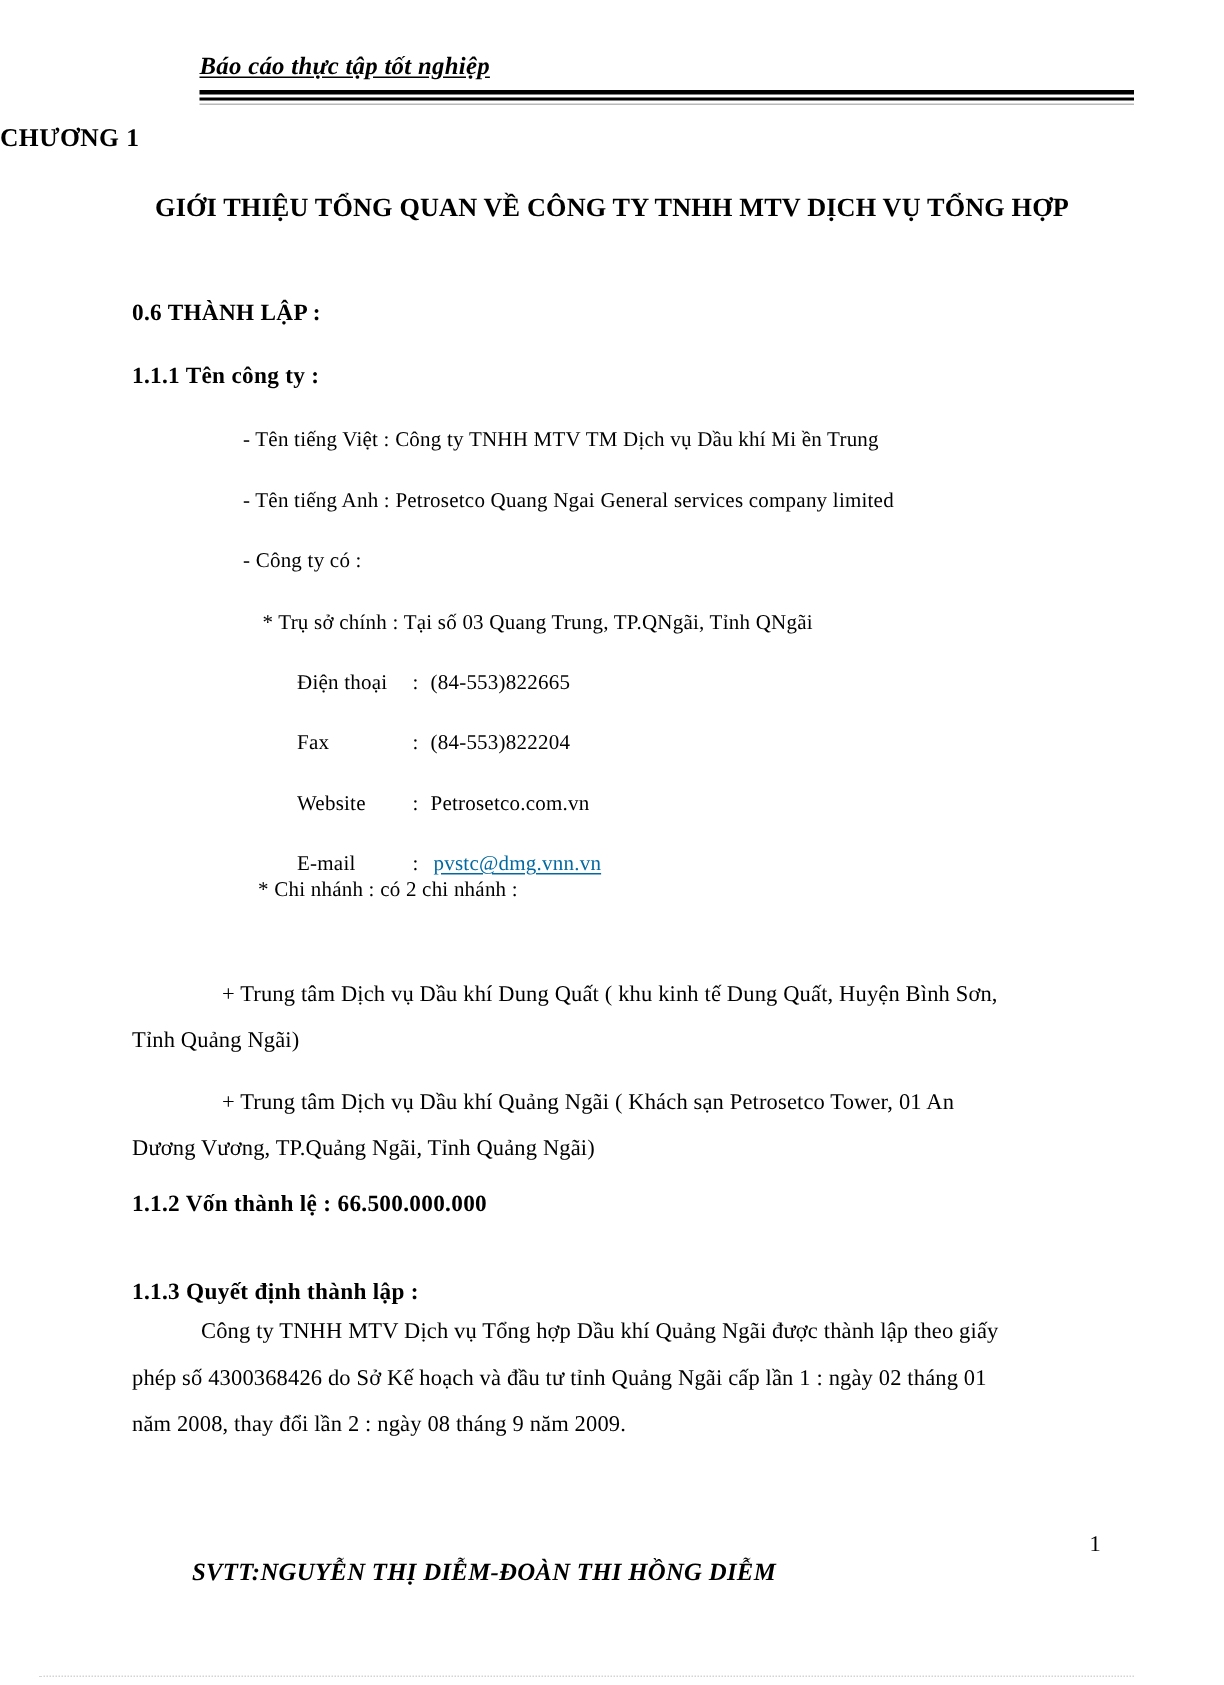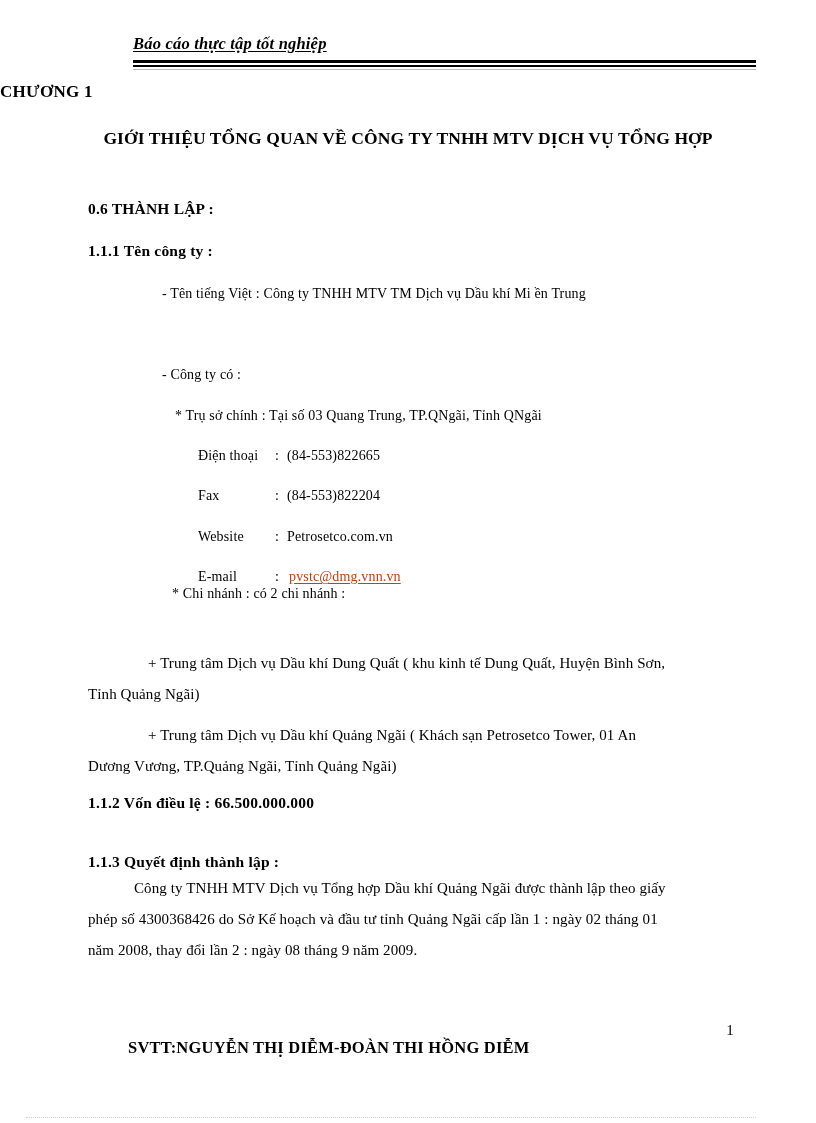--- a/index.html
+++ b/index.html
@@ -113,38 +113,39 @@
     position: absolute;
     font-size: 15px;
     line-height: 31px;
     letter-spacing: 0.1px;
   }
   .para .ln { display: block; white-space: nowrap; }
   .indent-first { padding-left: 46px; }
   .indent-first-lg { padding-left: 60px; }
 
   .maillink {
-    color: #c2410c;
+    color: #0369a1;
     text-decoration: underline;
     text-underline-offset: 2px;
   }
 
   
   .page-number {
     position: absolute;
     left: 700px;
     top: 1022px;
     width: 60px;
     text-align: center;
     font-size: 15px;
   }
   .footer-author {
     position: absolute;
     left: 128px;
     top: 1038px;
+    font-style: italic;
     font-weight: bold;
     font-size: 16.5px;
     white-space: nowrap;
     letter-spacing: 0.2px;
   }
   .bottom-dotted {
     position: absolute;
     left: 26px;
     top: 1117px;
     width: 764px;
@@ -168,20 +169,21 @@
   <div class="chapter">CHƯƠNG 1</div>
 
   <div class="doc-title">
     <span class="ln2">GIỚI THIỆU TỔNG QUAN VỀ CÔNG TY TNHH MTV DỊCH VỤ TỔNG HỢP</span>
   </div>
 
   <div class="h2" style="left:88px; top:200px;">0.6 THÀNH LẬP :</div>
   <div class="h2" style="left:88px; top:242px;">1.1.1 Tên công ty :</div>
 
   <div class="txt" style="left:162px; top:286px;">- Tên tiếng Việt   : Công ty TNHH  MTV  TM Dịch vụ Dầu khí Mi ền Trung</div>
+  <div class="txt" style="left:162px; top:327px;">- Tên tiếng Anh    : Petrosetco Quang  Ngai  General  services  company  limited</div>
   <div class="txt" style="left:162px; top:367px;">- Công ty có  :</div>
 
   <div class="txt" style="left:175px; top:408px;">* Trụ sở chính : Tại số 03 Quang Trung, TP.QNgãi,  Tỉnh  QNgãi</div>
 
   <div class="txt" style="left:198px; top:448px;">Điện thoại</div>
   <div class="txt" style="left:275px; top:448px;">:</div>
   <div class="txt" style="left:287px; top:448px;">(84-553)822665</div>
 
   <div class="txt" style="left:198px; top:488px;">Fax</div>
   <div class="txt" style="left:275px; top:488px;">:</div>
@@ -200,21 +202,21 @@
   <div class="para" style="left:88px; top:648px; width:690px;">
     <span class="ln indent-first-lg">+ Trung  tâm Dịch vụ  Dầu  khí Dung Quất ( khu kinh tế Dung Quất, Huyện Bình Sơn,</span>
     <span class="ln">Tỉnh Quảng Ngãi)</span>
   </div>
 
   <div class="para" style="left:88px; top:720px; width:690px;">
     <span class="ln indent-first-lg">+ Trung  tâm Dịch vụ  Dầu  khí  Quảng  Ngãi ( Khách sạn Petrosetco Tower,  01 An</span>
     <span class="ln">Dương Vương, TP.Quảng  Ngãi, Tỉnh Quảng Ngãi)</span>
   </div>
 
-  <div class="h2" style="left:88px; top:794px;">1.1.2 Vốn điều lệ : 66.500.000.000</div>
+  <div class="h2" style="left:88px; top:794px;">1.1.2 Vốn thành lệ : 66.500.000.000</div>
   <div class="h2" style="left:88px; top:833px;margin-top:20px;">1.1.3 Quyết định thành lập :</div>
 
   <div class="para" style="left:88px; top:873px; width:690px;">
     <span class="ln indent-first">Công ty TNHH  MTV  Dịch vụ  Tổng hợp Dầu  khí  Quảng  Ngãi được thành  lập theo  giấy</span>
     <span class="ln">phép số 4300368426 do Sở Kế hoạch và đầu tư tỉnh Quảng  Ngãi cấp lần 1 : ngày  02 tháng  01</span>
     <span class="ln">năm 2008, thay đổi lần 2 : ngày  08 tháng 9 năm 2009.</span>
   </div>
 
   <div class="page-number">1</div>
   <div class="footer-author">SVTT:NGUYỄN  THỊ DIỄM-ĐOÀN  THI HỒNG DIỄM</div>

